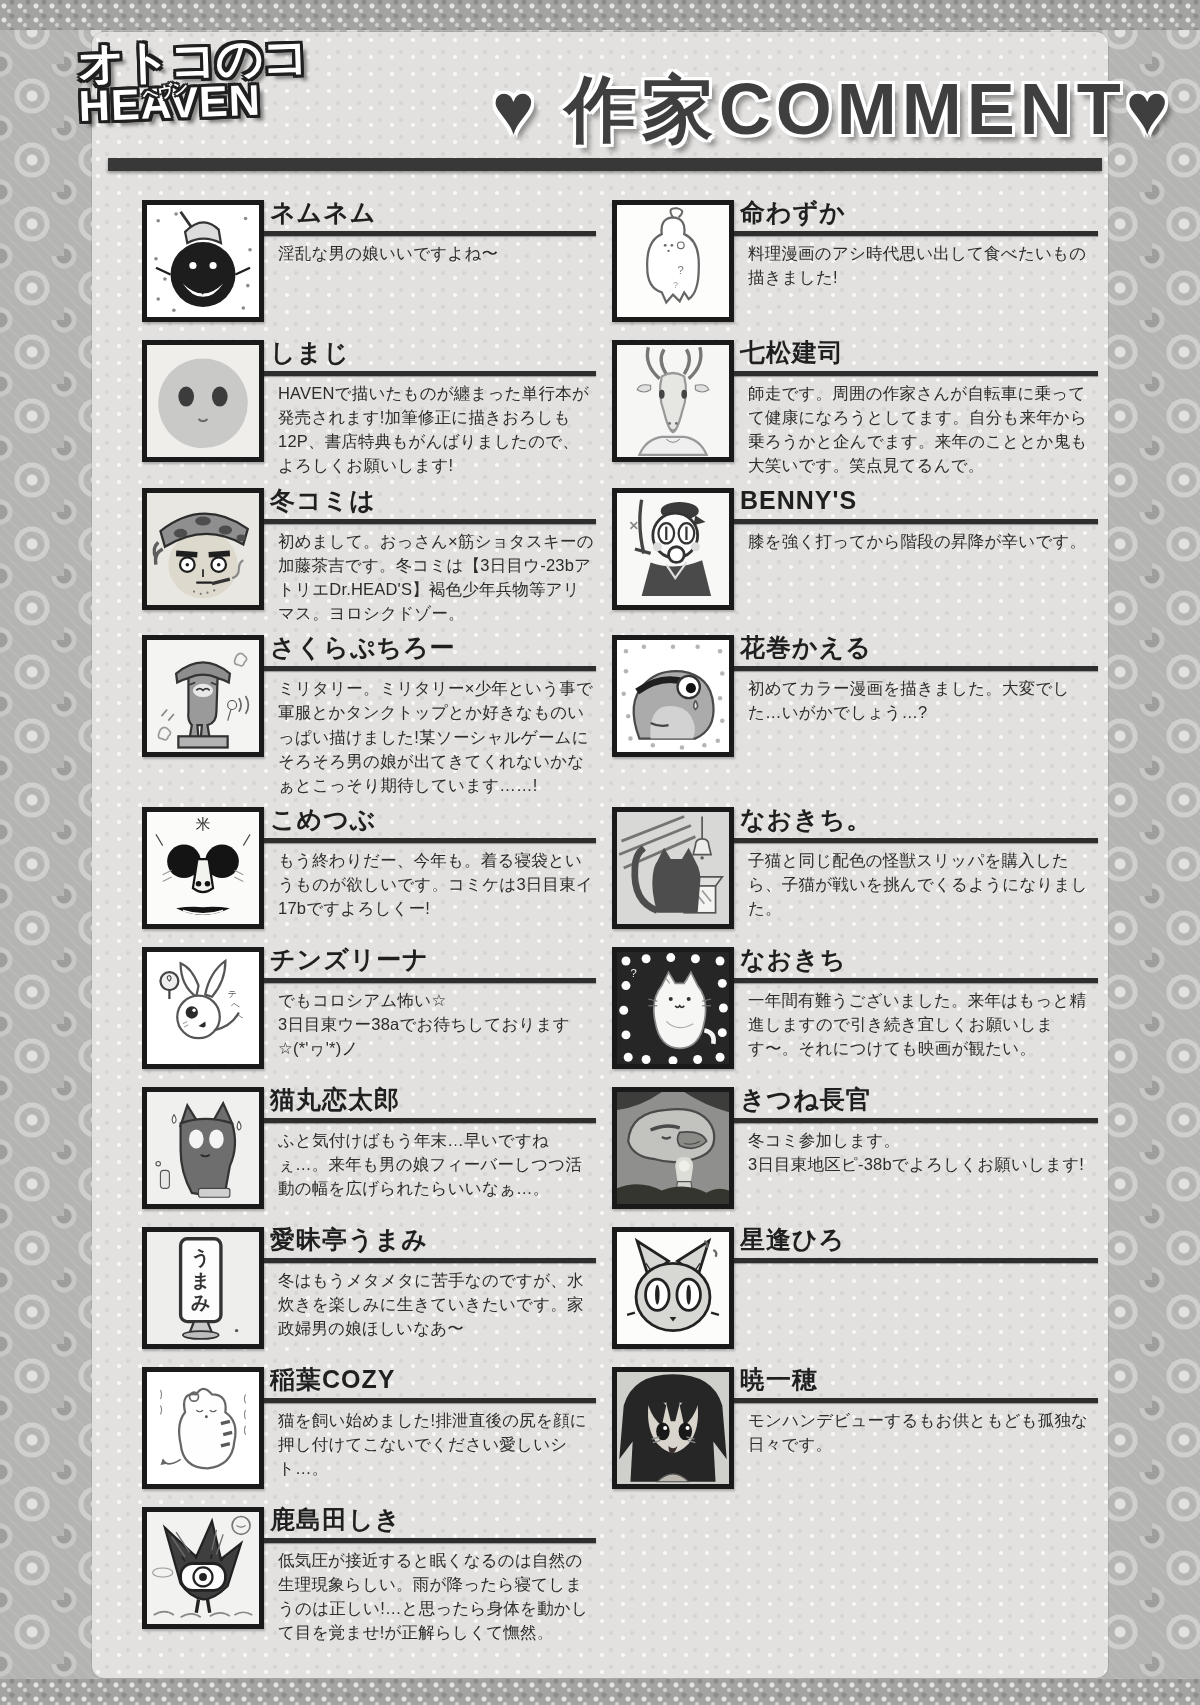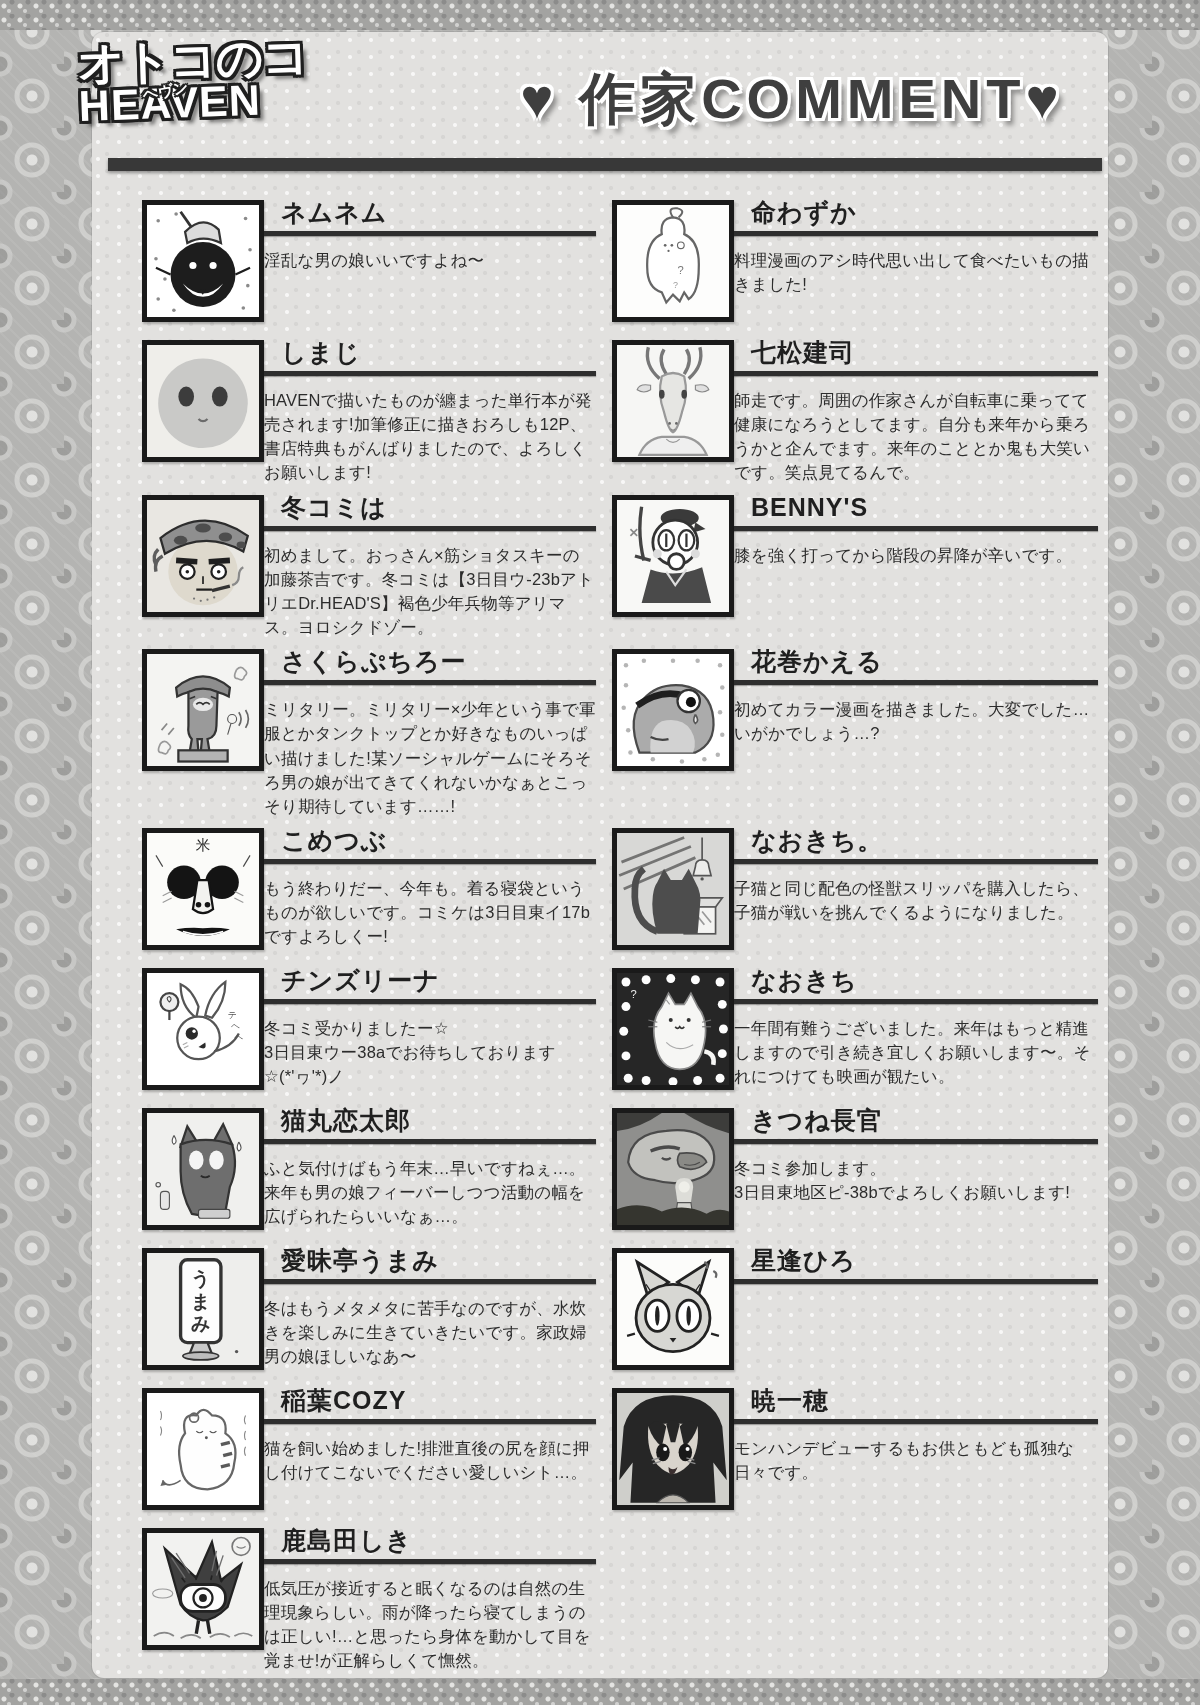--- a/index.html
+++ b/index.html
@@ -48,21 +48,21 @@
   .logo-top{font-size:47px;font-weight:900;letter-spacing:-2px;}
   .logo-bottom{font-size:43px;font-weight:900;margin-top:-2px;letter-spacing:1px;}
   .logo-ruby{
     position:absolute;left:64px;top:46px;font-size:15px;font-weight:700;transform:rotate(-8deg);
     color:#fff;
     text-shadow:-2px -2px 0 #1f1f1f,2px -2px 0 #1f1f1f,-2px 2px 0 #1f1f1f,2px 2px 0 #1f1f1f,
       -2px 0 0 #1f1f1f,2px 0 0 #1f1f1f,0 -2px 0 #1f1f1f,0 2px 0 #1f1f1f;
   }
   .page-title{
     position:absolute;left:400px;right:16px;top:30px;z-index:2;
-    text-align:center;font-size:56px;font-weight:900;letter-spacing:5px;
+    text-align:center;font-size:72px;font-weight:900;letter-spacing:5px;
     color:#3f3f3f;
     text-shadow:
       -3px -3px 0 #fff, 3px -3px 0 #fff, -3px 3px 0 #fff, 3px 3px 0 #fff,
       -3px 0 0 #fff, 3px 0 0 #fff, 0 -3px 0 #fff, 0 3px 0 #fff,
       6px 7px 5px rgba(0,0,0,.38);
     white-space:nowrap;
   }
   .divider{
     position:absolute;left:16px;right:6px;top:126px;height:13px;
     background:#383838;box-shadow:0 2px 3px rgba(0,0,0,.35);z-index:1;
@@ -73,25 +73,25 @@
     display:grid;grid-template-columns:458px 502px;
   }
   .cell{display:flex;align-items:flex-start;padding:0 4px 10px 0;min-height:130px;}
   .cell.right-col{padding-left:12px;}
   .avatar{
     width:112px;height:112px;border:5px solid #1a1a1a;background:#f7f7f5;
     flex:0 0 auto;box-shadow:1px 2px 2px rgba(0,0,0,.25);
   }
   .avatar svg{display:block;width:100%;height:100%;}
   .body{flex:1;min-width:0;}
-  .aname{font-size:25px;font-weight:800;color:#1f1f1f;padding-left:17px;margin-top:-3px;line-height:1.25;letter-spacing:1px;}
+  .aname{font-size:25px;font-weight:800;color:#1f1f1f;padding-left:6px;margin-top:-3px;line-height:1.25;letter-spacing:1px;}
   .rule{height:5px;background:#2e2e2e;margin-top:3px;box-shadow:0 1px 1px rgba(0,0,0,.3);}
   .comment{
     font-size:16.5px;color:#2c2c2c;line-height:1.46;letter-spacing:.2px;
-    margin-top:12px;white-space:pre-line;
+    padding-left:14px;margin-top:5px;white-space:pre-line;
   }
 </style>
 </head>
 <body>
 
 <div class="texband top"></div>
 <div class="texband bottom"></div>
 
 <div class="panel">
 
@@ -406,21 +406,21 @@
             <g fill="#555" font-size="8">
               <text x="72" y="40">テ</text>
               <text x="75" y="50">ヘ</text>
               <text x="78" y="60">ヘ</text>
             </g>
           </svg>
       </div>
       <div class="body">
           <div class="aname">チンズリーナ</div>
           <div class="rule"></div>
-          <div class="comment">冬コミ受かりましたー☆
+          <div class="comment">でもコロシアム怖い☆
 3日目東ウー38aでお待ちしております☆(*'ヮ'*)ノ</div>
         </div>
     </div>
     <div class="cell right-col">
       <div class="avatar" title="fat white cat on dark polka-dot background">
         <svg viewBox="0 0 100 100">
             <rect width="100" height="100" fill="#262626"></rect>
             <g fill="#fdfdfd">
               <circle cx="8" cy="8" r="4"></circle>
               <circle cx="8" cy="30" r="4"></circle>

